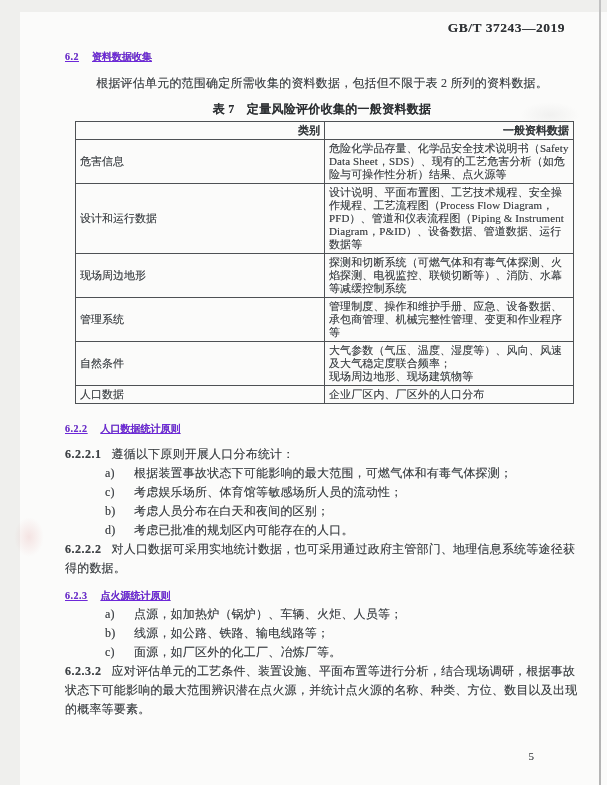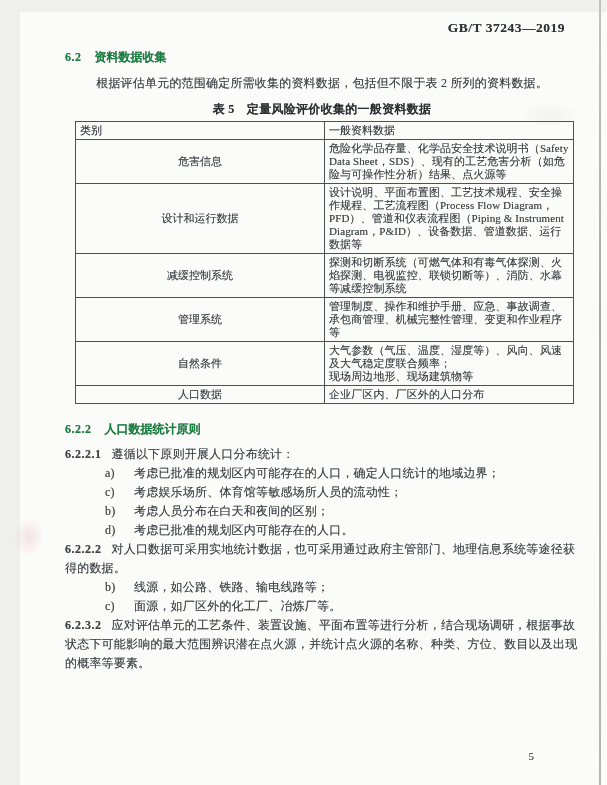--- a/index.html
+++ b/index.html
@@ -24,22 +24,22 @@
     background:linear-gradient(#c2c2c2,#a9a9a9 40%,#b5b5b5);
   }
   .std-head {
     text-align:right;
     padding-right:14px;
     font-size:13.5px; font-weight:bold; color:#2e3134;
     letter-spacing:.5px;
     height:16px; line-height:16px;
   }
   .h {
-    font-size:12px; font-weight:bold; color:#15803d;
-    height:18px; line-height:18px;
+    font-size:10px; font-weight:bold; color:#6d28d9;
+    height:18px; line-height:18px;text-decoration:underline;
   }
   .h .hnum { margin-right:13px; letter-spacing:.5px; }
   .h-62  { margin-top:12px; }
   .h-621 { margin-top:10px; }
   .h-622 { margin-top:16px; }
   .h-623 { margin-top:9px;  }
   .para, .clause {
     font-size:12px; line-height:19px; color:#3e4246;
     letter-spacing:.2px;
   }
@@ -58,22 +58,22 @@
     border-collapse:collapse;
     table-layout:fixed;
   }
   table.datatable th, table.datatable td {
     border:1px solid #4e5154;
     font-size:11px; line-height:13px;
     color:#3e4246;
     padding:2px 4px;
     vertical-align:middle;
   }
-  table.datatable th { font-weight:normal; text-align:left; color:#33373a; }
-  td.cat { width:110px; text-align:center; }
+  table.datatable th { font-weight:bold; text-align:right; color:#33373a; }
+  td.cat { width:110px; text-align:left; }
   td.val { padding-left:8px; white-space:pre-line; letter-spacing:.1px; }
   .list { margin-top:0; }
   .li {
     font-size:12px; line-height:19px; letter-spacing:.2px;
     padding-left:40px;
   }
   .li .marker { display:inline-block; width:29px; }
   .page-num {
     position:absolute; top:738px; right:85px;
     font-size:11px; color:#4a4d50;
@@ -94,43 +94,43 @@
 
   <div class="std-head">GB/T 37243—2019</div>
 
   <div class="h h-62">
     <span class="hnum">6.2</span><span class="htitle">资料数据收集</span>
   </div>
 
 
   <p class="para intro-para">根据评估单元的范围确定所需收集的资料数据，包括但不限于表 2 所列的资料数据。</p>
 
-  <div class="tbl-caption">表 5　定量风险评价收集的一般资料数据</div>
+  <div class="tbl-caption">表 7　定量风险评价收集的一般资料数据</div>
 
   <table class="datatable">
     <tbody>
         <tr>
       <th class="cat">类别</th>
       <th>一般资料数据</th>
     </tr>
     <tr>
       <td class="cat">危害信息</td>
       <td class="val">危险化学品存量、化学品安全技术说明书（Safety Data Sheet，SDS）、现有的工艺危害分析（如危险与可操作性分析）结果、点火源等</td>
     </tr>
     <tr>
       <td class="cat">设计和运行数据</td>
       <td class="val">设计说明、平面布置图、工艺技术规程、安全操作规程、工艺流程图（Process Flow Diagram，PFD）、管道和仪表流程图（Piping &amp; Instrument Diagram，P&amp;ID）、设备数据、管道数据、运行数据等</td>
     </tr>
     <tr>
-      <td class="cat">减缓控制系统</td>
+      <td class="cat">现场周边地形</td>
       <td class="val">探测和切断系统（可燃气体和有毒气体探测、火焰探测、电视监控、联锁切断等）、消防、水幕等减缓控制系统</td>
     </tr>
     <tr>
       <td class="cat">管理系统</td>
-      <td class="val">管理制度、操作和维护手册、应急、事故调查、承包商管理、机械完整性管理、变更和作业程序等</td>
+      <td class="val">管理制度、操作和维护手册、应急、设备数据、承包商管理、机械完整性管理、变更和作业程序等</td>
     </tr>
     <tr>
       <td class="cat">自然条件</td>
       <td class="val">大气参数（气压、温度、湿度等）、风向、风速及大气稳定度联合频率；
 现场周边地形、现场建筑物等</td>
     </tr>
     <tr>
       <td class="cat">人口数据</td>
       <td class="val">企业厂区内、厂区外的人口分布</td>
     </tr>
@@ -139,39 +139,45 @@
 
   <div class="h h-622">
     <span class="hnum">6.2.2</span><span class="htitle">人口数据统计原则</span>
   </div>
 
   <p class="clause c-6221">
     <span class="cnum">6.2.2.1</span><span class="ctext">遵循以下原则开展人口分布统计：</span>
   </p>
   <div class="list">
     <div class="li">
-      <span class="marker">a)</span><span class="li-text">考虑已批准的规划区内可能存在的人口，确定人口统计的地域边界；</span>
+      <span class="marker">a)</span><span class="li-text">根据装置事故状态下可能影响的最大范围，可燃气体和有毒气体探测；</span>
     </div>
     <div class="li">
       <span class="marker">c)</span><span class="li-text">考虑娱乐场所、体育馆等敏感场所人员的流动性；</span>
     </div>
     <div class="li">
       <span class="marker">b)</span><span class="li-text">考虑人员分布在白天和夜间的区别；</span>
     </div>
     <div class="li">
       <span class="marker">d)</span><span class="li-text">考虑已批准的规划区内可能存在的人口。</span>
     </div>
   </div>
 
   <p class="clause" style="margin-top:0">
     <span class="cnum">6.2.2.2</span><span class="ctext">对人口数据可采用实地统计数据，也可采用通过政府主管部门、地理信息系统等途径获得的数据。</span>
   </p>
 
+  <div class="h h-623">
+    <span class="hnum">6.2.3</span><span class="htitle">点火源统计原则</span>
+  </div>
 
   <div class="list">
+    <div class="li">
+      <span class="marker">a)</span><span class="li-text">点源，如加热炉（锅炉）、车辆、火炬、人员等；</span>
+    </div>
     <div class="li">
       <span class="marker">b)</span><span class="li-text">线源，如公路、铁路、输电线路等；</span>
     </div>
     <div class="li">
       <span class="marker">c)</span><span class="li-text">面源，如厂区外的化工厂、冶炼厂等。</span>
     </div>
   </div>
 
   <p class="clause" style="margin-top:0">
     <span class="cnum">6.2.3.2</span><span class="ctext">应对评估单元的工艺条件、装置设施、平面布置等进行分析，结合现场调研，根据事故状态下可能影响的最大范围辨识潜在点火源，并统计点火源的名称、种类、方位、数目以及出现的概率等要素。</span>

